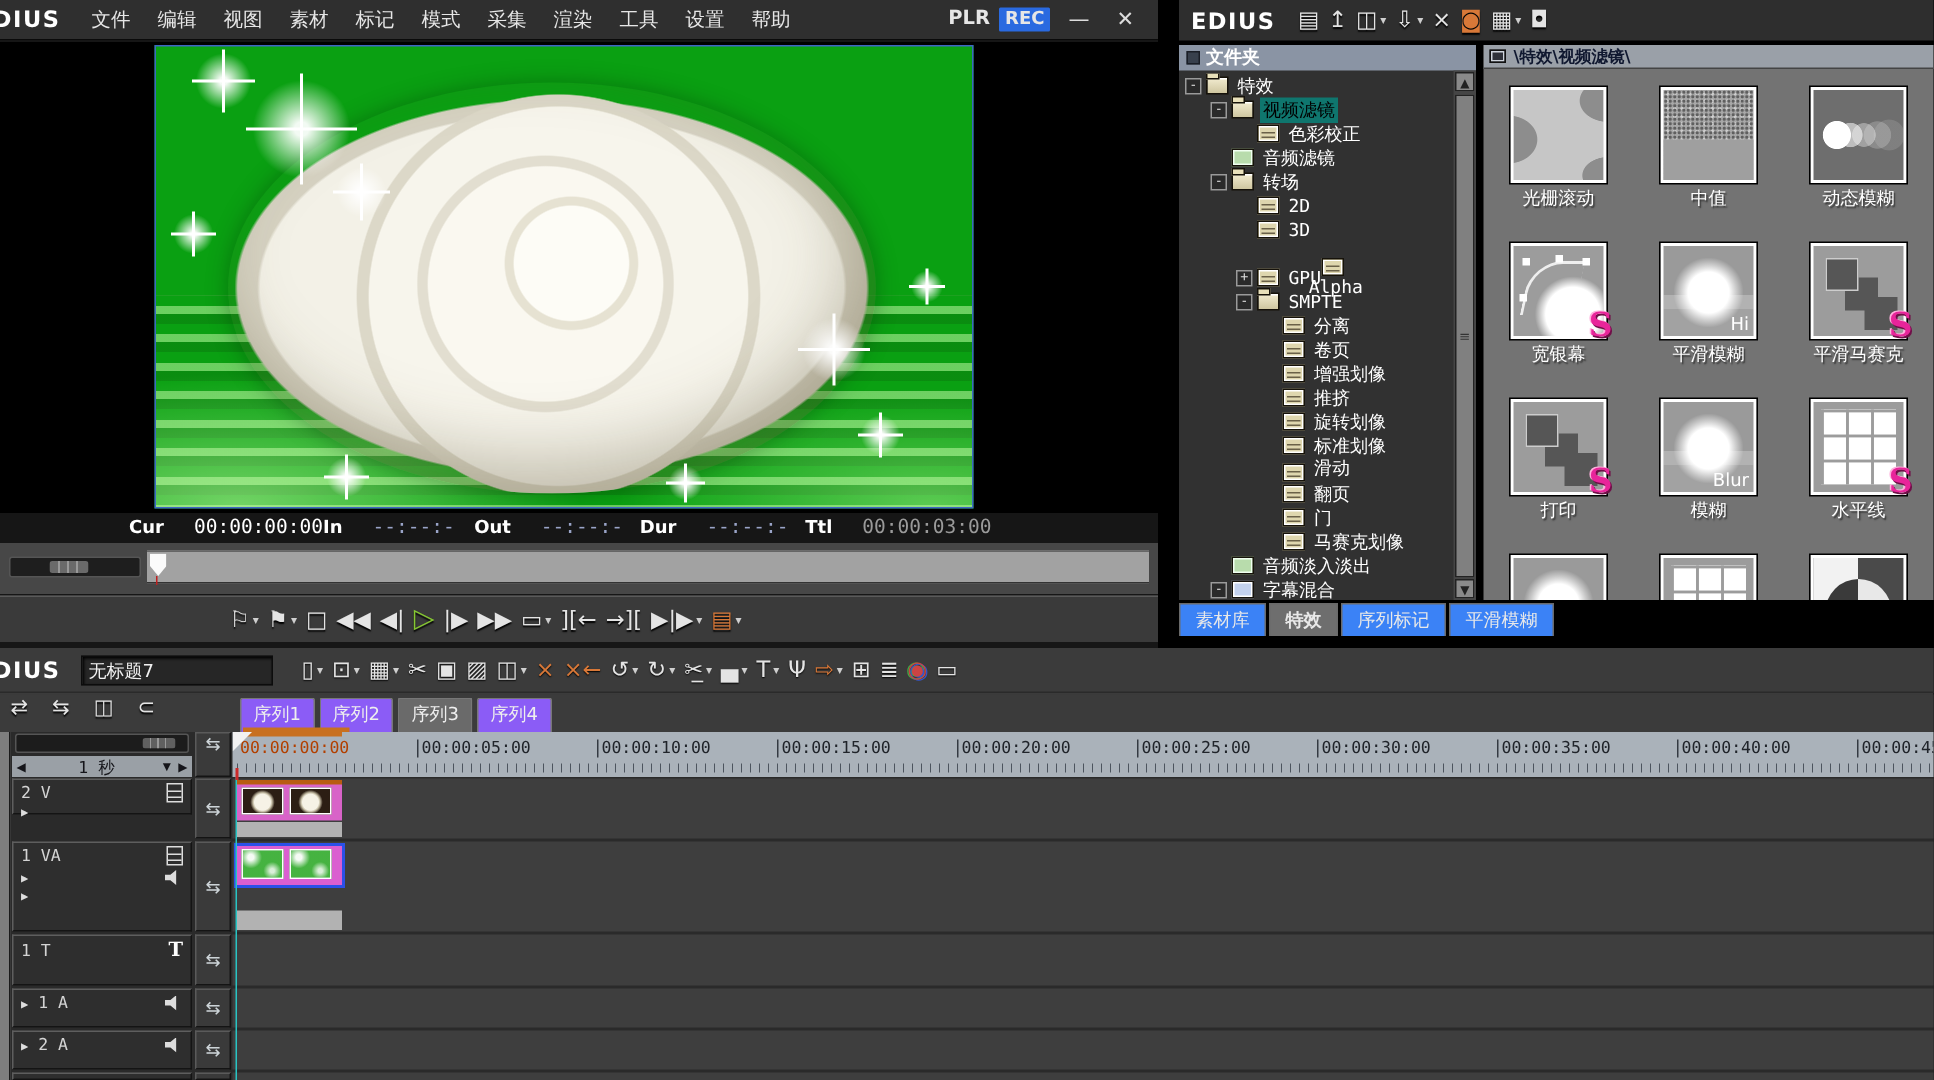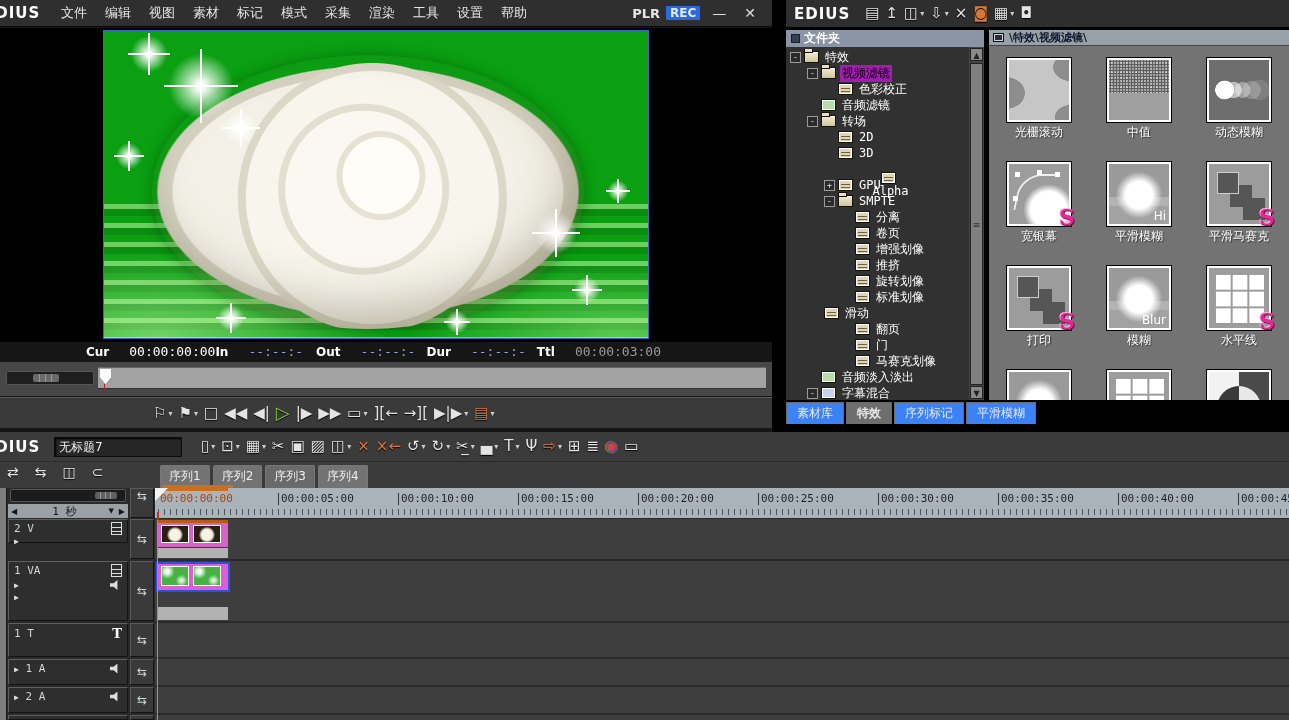--- a/index.html
+++ b/index.html
@@ -6,21 +6,21 @@
   html,body { width:1289px; height:720px; background:#000; overflow:hidden;
     font-family:"DejaVu Sans", sans-serif; }
 
   
   #player-window { position:absolute; left:0; top:0; width:772px; height:432px; background:#161616; }
   .p-titlebar { position:absolute; left:0; top:0; right:0; height:27px; background:#2f2f2f;
     border-bottom:1px solid #0a0a0a; display:flex; align-items:center; color:#e6e6e6; font-size:13px; }
   .logo-clip { width:44px; overflow:hidden; margin-right:8px; }
   .logo { font-weight:bold; font-size:15px; letter-spacing:1px; color:#fff; margin-left:-16px; white-space:nowrap; }
   .menu-item { padding:0 9px; cursor:default; }
-  .p-title-right { margin-left:auto; display:flex; align-items:center; gap:6px; padding-right:10px; }
+  .p-title-right { margin-left:auto; display:flex; gap:6px; padding-right:10px; }
   .plr { font-weight:bold; font-size:13px; }
   .rec { font-weight:bold; font-size:12px; background:#2a6ae0; padding:0 4px; border-radius:1px; }
   .winbtn { font-size:14px; padding:0 6px; color:#ddd; }
 
   .p-preview { position:absolute; left:0; top:28px; width:772px; height:314px; background:#000; }
   .video-frame { position:absolute; left:103px; top:2px; width:546px; height:309px;
     border:1px solid #3e66c4; background:#0aa012; overflow:hidden; }
   .video-frame .stripes { position:absolute; left:0; right:0; bottom:0; height:46%;
     background:
       radial-gradient(ellipse 60% 90% at 10% 100%, rgba(200,255,170,.55), rgba(200,255,170,0) 70%),
@@ -91,21 +91,21 @@
   .tico { width:15px; height:12px; margin-right:4px; flex:none; position:relative; border:1px solid #16120a; }
   .tico.ifo { background:linear-gradient(#f2ecd0,#cfc6a0); box-shadow:inset 0 1px 0 #fff; }
   .tico.ifo::before { content:""; position:absolute; left:-1px; top:-4px; width:7px; height:3px;
     background:#e8e0ba; border:1px solid #16120a; }
   .tico.if { background:#ded6ae; box-shadow:inset 0 0 0 1px #fff;
     background-image:linear-gradient(#6a6148,#6a6148),linear-gradient(#6a6148,#6a6148);
     background-size:9px 1px; background-position:2px 4px,2px 7px; background-repeat:no-repeat; }
   .tico.ia { background:#b8dcac; box-shadow:inset 0 0 0 1px #f0fff0; }
   .tico.it { background:#c4d2ee; box-shadow:inset 0 0 0 1px #fff; }
   .tlabel { padding:0 2px; }
-  .tlabel.sel { background:#a21caf; color:#000; }
+  .tlabel.sel { background:#0f766e; color:#000; }
 
   .fx-grid-pane { position:absolute; left:203px; top:2px; width:300px; height:370px; background:#737373; overflow:hidden; }
   .fx-path { height:16px; background:#9aa0a8; border-bottom:1px solid #444; display:flex; align-items:center;
     gap:5px; padding-left:4px; font-size:11px; font-weight:bold; color:#101830; }
   .fx-path .hd-ic2 { width:11px; height:9px; background:#2e3038; border:1px solid #111;
     box-shadow:inset 0 0 0 1px #cfd4dc; }
   .fx-grid { display:grid; grid-template-columns:repeat(3,1fr); grid-auto-rows:104px; padding-top:12px; }
   .fx-cell { text-align:center; }
   .fx-thumb { position:relative; width:64px; height:64px; margin:0 auto; border:2px solid #fff;
     outline:1px solid #000; background:#9a9a9a; }
@@ -163,21 +163,21 @@
   #tl-window { position:absolute; left:0; top:432px; width:1289px; height:288px; background:#3b3b3b; }
   .tl-toolbar { position:absolute; left:0; top:0; width:1289px; height:30px; background:#3b3b3b;
     border-bottom:1px solid #2a2a2a; display:flex; align-items:center; color:#ddd; }
   .title-box { width:128px; height:20px; background:#262626; border:1px solid #0c0c0c;
     box-shadow:inset 1px 1px 2px #000; color:#f0f0f0; font-size:12px; padding:1px 4px; margin-left:2px; }
   .tl-icons { display:flex; align-items:center; margin-left:16px; }
   .tl-tabs-row { position:absolute; left:0; top:31px; width:1289px; height:25px; background:#3b3b3b; }
   .mode-icons { position:absolute; left:4px; top:2px; display:flex; gap:10px; color:#c2ccd0; }
   .mode-icons .glyph { font-size:14px; }
   .seq-tabs { position:absolute; left:160px; top:2px; display:flex; gap:3px; }
-  .seq-tab { background:#737373; border:1px solid #777; border-bottom:none; color:#eee; font-size:12px;
+  .seq-tab { background:#8b5cf6; border:1px solid #777; border-bottom:none; color:#eee; font-size:12px;
     padding:2px 8px 3px; border-radius:2px 2px 0 0; }
   .seq-tab.active { background:#6a6a6a; }
   .dur-bar { position:absolute; left:162px; top:53px; width:71px; height:3px; background:#c87020; z-index:5; }
 
   .tl-main { position:absolute; left:0; top:56px; width:1289px; height:232px; background:#2a2a2a; }
   .tl-left { position:absolute; left:0; top:0; width:155px; height:232px; background:#2a2a2a; }
   .edge-strip { position:absolute; left:0; top:0; width:7px; height:232px; background:#7e7e7e;
     border-right:1px solid #1a1a1a; }
   .hscroll { position:absolute; left:10px; top:1px; width:116px; height:13px; background:#1c1c1c;
     border:1px solid #555; border-radius:2px; }
@@ -519,21 +519,21 @@
             <span class="tico if"></span>
             <span class="tlabel">旋转划像</span>
           </div>
 
           <div class="tree-row" style="padding-left: 55px;">
             <span class="tog"></span>
             <span class="tico if"></span>
             <span class="tlabel">标准划像</span>
           </div>
 
-          <div class="tree-row" style="padding-left: 24px;">
+          <div class="tree-row" style="padding-left: 55px; align-items: flex-end;">
             <span class="tog"></span>
             <span class="tico if"></span>
             <span class="tlabel">滑动</span>
           </div>
 
           <div class="tree-row" style="padding-left: 55px;">
             <span class="tog"></span>
             <span class="tico if"></span>
             <span class="tlabel">翻页</span>
           </div>

